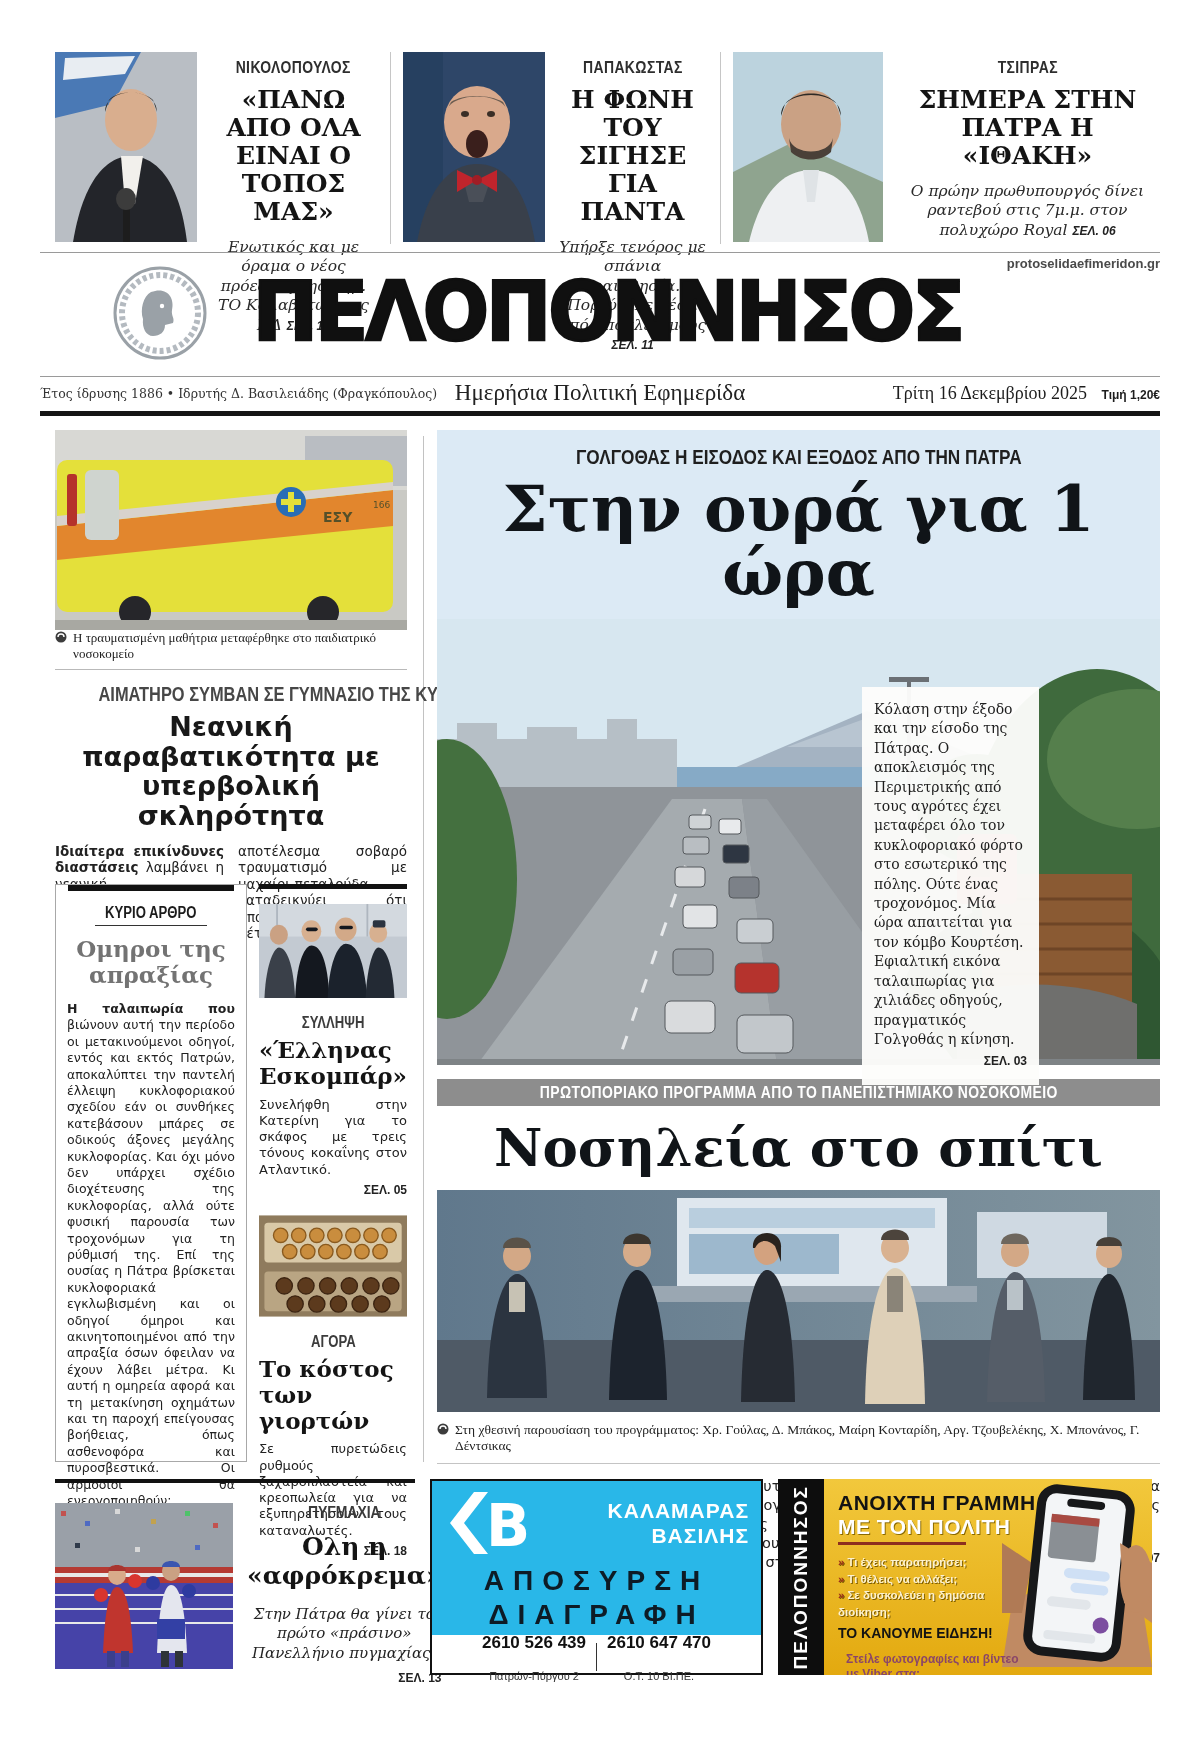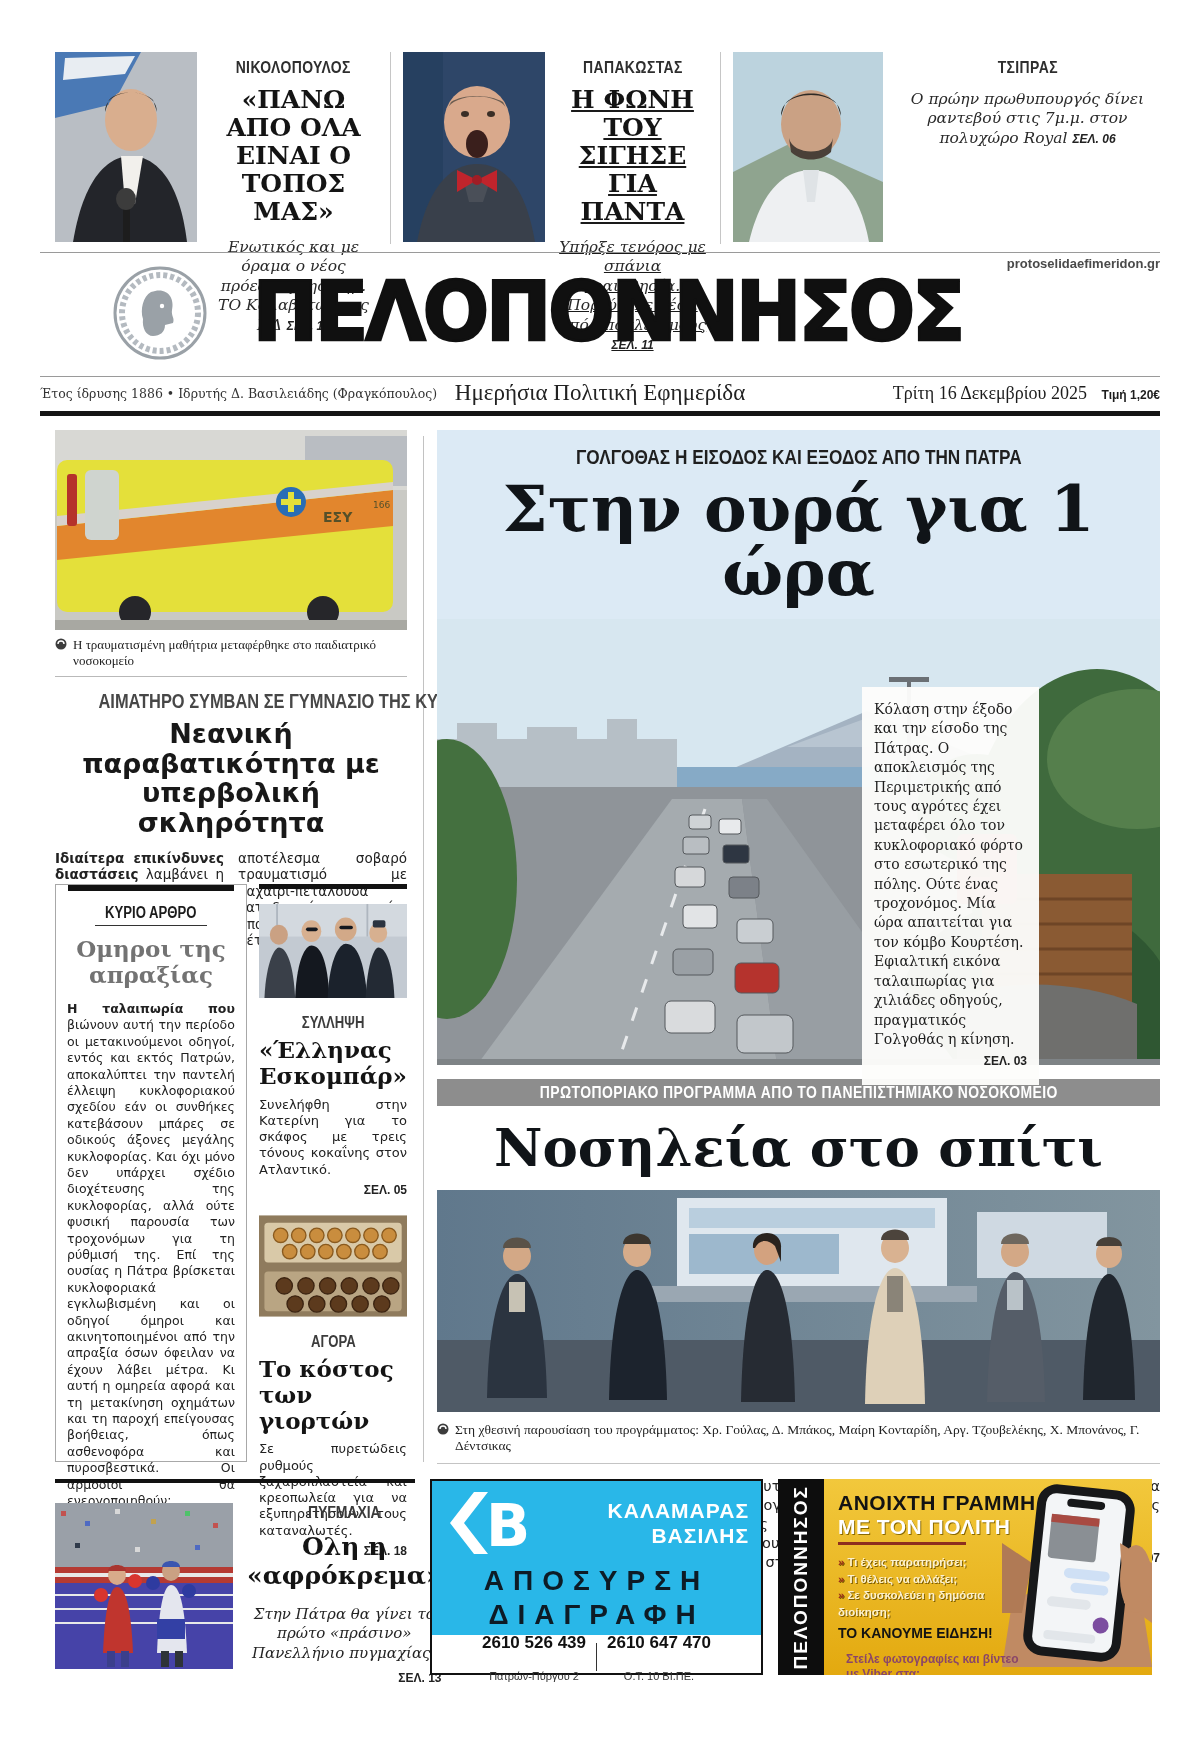--- a/index.html
+++ b/index.html
@@ -7,21 +7,21 @@
         font-family:"DejaVu Sans",sans-serif;color:#1a1a1a;overflow:hidden;}
   .cx{display:inline-block;transform:scaleX(.82);transform-origin:center;white-space:nowrap;}
   .pageref{font-family:"Liberation Sans",sans-serif;font-weight:bold;font-size:12px;color:#222;white-space:nowrap;}
   svg{display:block;}
 
   
   .top-briefs{position:absolute;left:55px;top:52px;width:1105px;height:192px;display:flex;}
   .brief{display:flex;gap:12px;padding:0 12px;box-sizing:border-box;align-items:flex-start;}
   .brief + .brief{border-left:1px solid #c6c6c6;}
   .b1{width:335px;padding-left:0;}
-  .b2{width:330px;text-decoration:underline;}
+  .b2{width:330px;}
   .b3{width:440px;padding-right:0;}
   .brief-photo{width:142px;height:190px;flex:none;background:#d8d8d8;}
   .brief-text{flex:1;text-align:center;padding-top:6px;}
   .brief-kicker{font-family:"Liberation Sans",sans-serif;font-weight:bold;font-size:17px;color:#2e2e2e;letter-spacing:.5px;}
   .brief-headline{font-family:"DejaVu Serif",serif;font-weight:bold;font-size:25px;line-height:1.12;color:#141414;margin-top:8px;}
   .brief-dek{font-family:"DejaVu Serif",serif;font-style:italic;font-size:15.5px;line-height:1.25;color:#2a2a2a;margin-top:12px;}
 
   
   .wm-rule{position:absolute;left:40px;right:40px;top:252px;border-top:1px solid #9a9a9a;}
   .watermark{position:absolute;right:40px;top:256px;font-family:"Liberation Sans",sans-serif;
@@ -38,21 +38,21 @@
   .dl-founded{flex:1;font-family:"DejaVu Serif",serif;font-size:12.5px;color:#333;}
   .dl-type{font-family:"Liberation Serif",serif;font-size:23px;color:#222;}
   .dl-right{flex:1;text-align:right;font-family:"Liberation Serif",serif;font-size:18px;color:#1d1d1d;}
   .dl-price{font-family:"Liberation Sans",sans-serif;font-weight:bold;font-size:12px;margin-left:10px;}
   .thick-rule{position:absolute;left:40px;right:40px;top:411px;height:5px;background:#141414;}
 
   
   .v-divider{position:absolute;left:423px;top:436px;width:1px;height:1026px;background:#c2c2c2;}
   .left-col{position:absolute;left:55px;top:430px;width:352px;}
   .amb-photo{width:352px;height:200px;}
-  .caption-row{display:flex;gap:6px;align-items:flex-start;margin-top:7px;font-family:"Liberation Serif",serif;
+  .caption-row{display:flex;gap:6px;align-items:flex-start;font-family:"Liberation Serif",serif;
                font-size:13px;color:#222;padding-bottom:7px;border-bottom:1px solid #b9b9b9;}
   .credit-icon{flex:none;margin-top:1px;}
   .school-kicker{text-align:center;margin-top:13px;font-family:"Liberation Sans",sans-serif;font-weight:bold;
                  font-size:20px;color:#474747;}
   .school-headline{text-align:center;font-weight:bold;font-size:27px;line-height:1.1;color:#181818;margin-top:6px;}
   .school-body{display:flex;gap:14px;margin-top:12px;font-size:13.5px;line-height:1.22;text-align:justify;color:#222;}
   .school-body > div{flex:1;}
   .lead-bold{font-weight:bold;}
   .ref-line{text-align:right;margin-top:4px;}
 
@@ -198,20 +198,21 @@
           <polygon points="0,120 60,90 150,130 150,190 0,190" fill="#8fa48f"></polygon>
           <ellipse cx="78" cy="72" rx="30" ry="34" fill="#caa184"></ellipse>
           <path d="M48,64 C48,34 108,34 108,64 L104,52 C92,40 64,40 52,52 Z" fill="#2e2a26"></path>
           <path d="M56,86 C60,104 96,104 100,86 L98,100 C88,110 68,110 58,100 Z" fill="#4a4038"></path>
           <path d="M16,190 C30,132 56,118 78,118 C102,118 126,136 136,190 Z" fill="#eef0f2"></path>
           <polygon points="70,118 86,118 82,150 74,150" fill="#dfe3e6"></polygon>
         </svg>
       </div>
       <div class="brief-text">
         <div class="brief-kicker"><span class="cx">ΤΣΙΠΡΑΣ</span></div>
+        <div class="brief-headline">ΣΗΜΕΡΑ ΣΤΗΝ ΠΑΤΡΑ Η «ΙΘΑΚΗ»</div>
         <div class="brief-dek"><span>Ο πρώην πρωθυπουργός δίνει ραντεβού στις 7μ.μ. στον πολυχώρο Royal</span> <span class="pageref">ΣΕΛ. 06</span></div>
       </div>
     </div>
   </div>
 
   <div class="wm-rule"></div>
   <div class="watermark">protoselidaefimeridon.gr</div>
 
   <div class="masthead">
     <svg class="mast-logo" viewBox="0 0 94 94">

